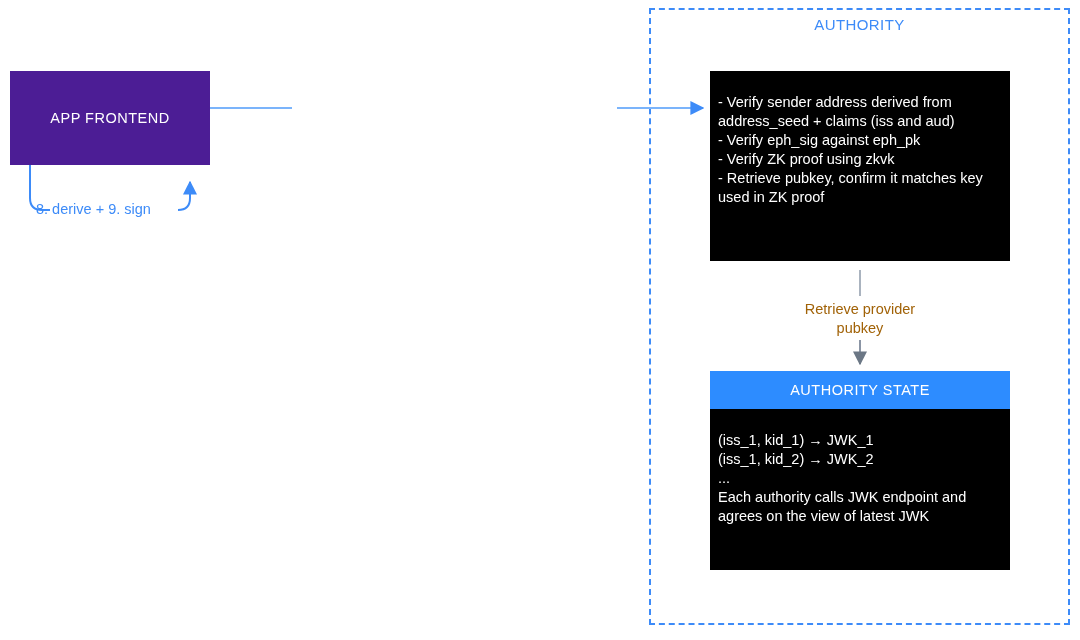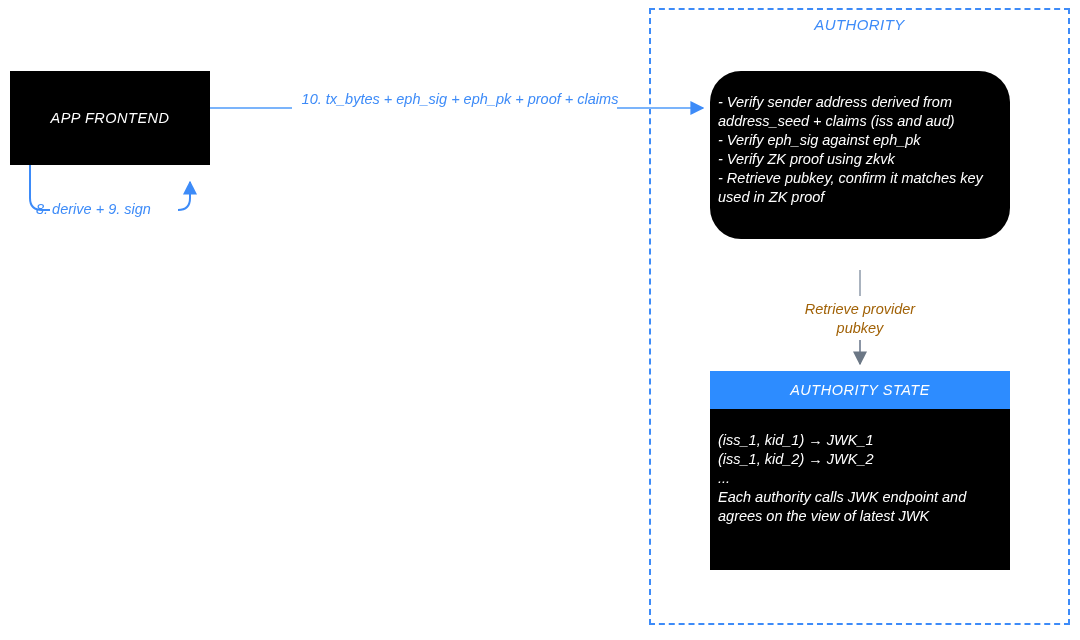--- a/index.html
+++ b/index.html
@@ -9,21 +9,20 @@
   }
   body {
     font-family: "Liberation Sans", sans-serif;
   }
   #canvas {
     position: relative;
     width: 1080px;
     height: 640px;
     background: #ffffff;
     overflow: hidden;
-    font-style: italic;
   }
   svg.layer {
     position: absolute;
     left: 0;
     top: 0;
     width: 1080px;
     height: 640px;
     pointer-events: none;
   }
 
@@ -45,21 +44,21 @@
     width: 421px;
     text-align: center;
     color: #3d8bf8;
     font-size: 15px;
     letter-spacing: 0.4px;
   }
 
   
   .node-plain {
     position: absolute;
-    background: #000000;
+    background: #4c1d95;
     color: #ffffff;
     display: flex;
     align-items: center;
     justify-content: center;
     font-size: 14.5px;
     letter-spacing: 0.5px;
     box-sizing: border-box;
     text-align: center;
   }
   #app-frontend {
@@ -92,21 +91,21 @@
     line-height: 19px;
     padding: 22px 8px 10px 8px;
     box-sizing: border-box;
     white-space: pre-wrap;
   }
   #authenticator {
     left: 710px;
     top: 71px;
     width: 300px;
   }
-  #authenticator .card-body { height: 168px; border-radius: 31px; }
+  #authenticator .card-body { height: 190px; }
 
   #authority-state {
     left: 710px;
     top: 371px;
     width: 300px;
   }
   #authority-state .card-body { height: 161px; }
 
   
   .edge-label {
@@ -180,19 +179,18 @@
   </div>
 
   <div id="authority-state" class="card">
     <div class="card-header">AUTHORITY STATE</div>
     <div class="card-body">(iss_1, kid_1) → JWK_1
 (iss_1, kid_2) → JWK_2
 ...
 Each authority calls JWK endpoint and agrees on the view of latest JWK</div>
   </div>
 
-  <div id="label-tx" class="edge-label blue">10. tx_bytes + eph_sig + eph_pk + proof + claims</div>
 
   <div id="label-derive-sign" class="edge-label blue">8. derive + 9. sign</div>
 
   <div id="label-retrieve" class="edge-label gray">Retrieve provider pubkey</div>
 
 </div>
 
 </body></html>

